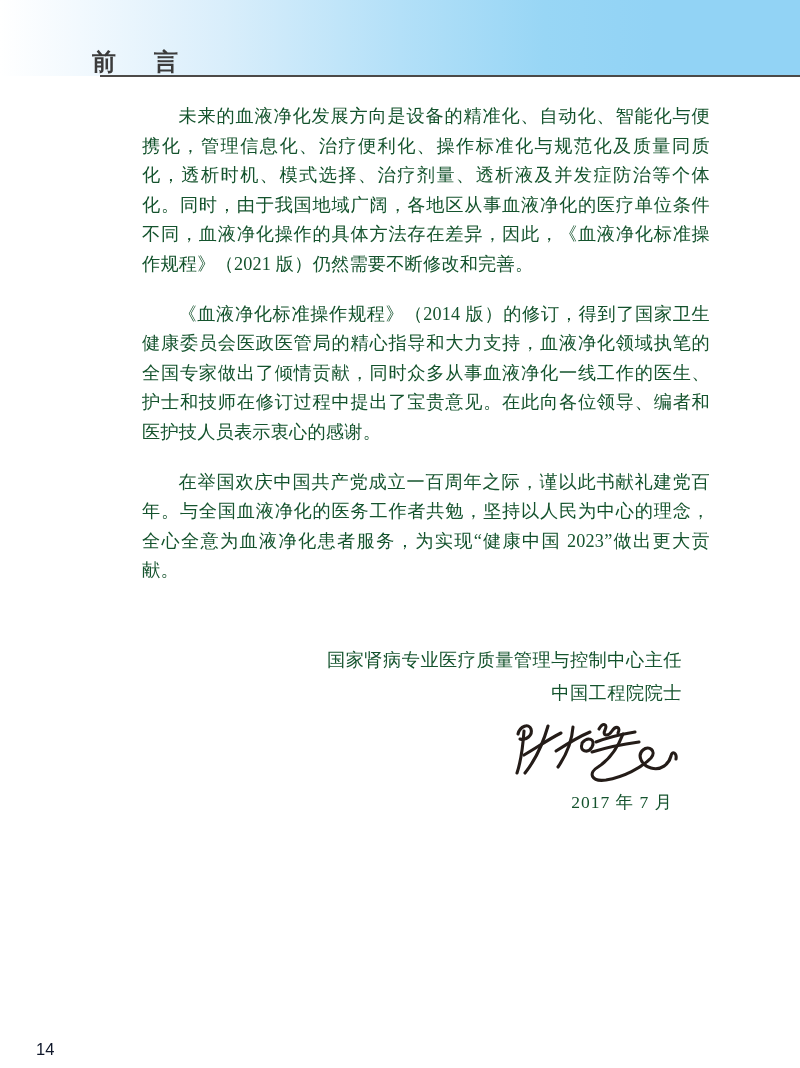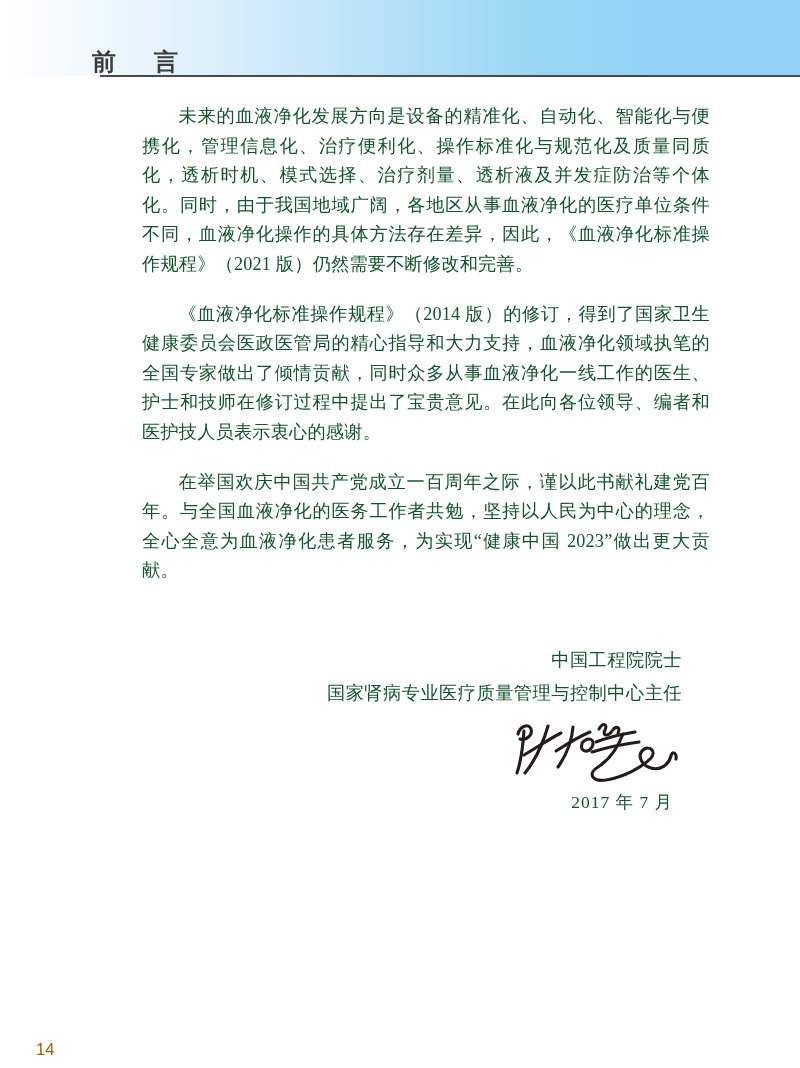--- a/index.html
+++ b/index.html
@@ -77,38 +77,38 @@
     line-height: 24px;
     padding-right: 9px;
     letter-spacing: 1px;
   }
 
   .page-number {
     position: absolute;
     left: 36px; top: 1040px;
     font-family: "Liberation Sans", "DejaVu Sans", sans-serif;
     font-size: 16.5px;
-    color: #a16207;
+    color: #0f172a;
   }
 </style>
 </head>
 <body>
 
 <div class="header-band"></div>
 <div class="header-title">前　言</div>
 <div class="header-rule"></div>
 
 <div class="content">
   <p>未来的血液净化发展方向是设备的精准化、自动化、智能化与便携化，管理信息化、治疗便利化、操作标准化与规范化及质量同质化，透析时机、模式选择、治疗剂量、透析液及并发症防治等个体化。同时，由于我国地域广阔，各地区从事血液净化的医疗单位条件不同，血液净化操作的具体方法存在差异，因此，《血液净化标准操作规程》（2021 版）仍然需要不断修改和完善。</p>
   <p>《血液净化标准操作规程》（2014 版）的修订，得到了国家卫生健康委员会医政医管局的精心指导和大力支持，血液净化领域执笔的全国专家做出了倾情贡献，同时众多从事血液净化一线工作的医生、护士和技师在修订过程中提出了宝贵意见。在此向各位领导、编者和医护技人员表示衷心的感谢。</p>
   <p>在举国欢庆中国共产党成立一百周年之际，谨以此书献礼建党百年。与全国血液净化的医务工作者共勉，坚持以人民为中心的理念，全心全意为血液净化患者服务，为实现“健康中国 2023”做出更大贡献。</p>
 
   <div class="sig-block">
+    <div class="sig-line">国家肾病专业医疗质量管理与控制中心主任</div>
     <div class="sig-line">中国工程院院士</div>
-    <div class="sig-line">国家肾病专业医疗质量管理与控制中心主任</div>
 
     <svg class="sig-image" viewBox="0 0 172 68" xmlns="http://www.w3.org/2000/svg" fill="none" stroke="#241c18" stroke-width="3.1" stroke-linecap="round" stroke-linejoin="round">
 
       <path d="M8,14 C10,6 19,3 21,9 C23,15 16,21 10,19"></path>
       <path d="M14,11 C13,25 11,41 7,53"></path>
 
       <path d="M38,6 C34,20 27,38 15,53"></path>
       <path d="M14,35 C26,28 39,19 51,13"></path>
 
       <path d="M46,31 C57,24 68,17 80,12"></path>

